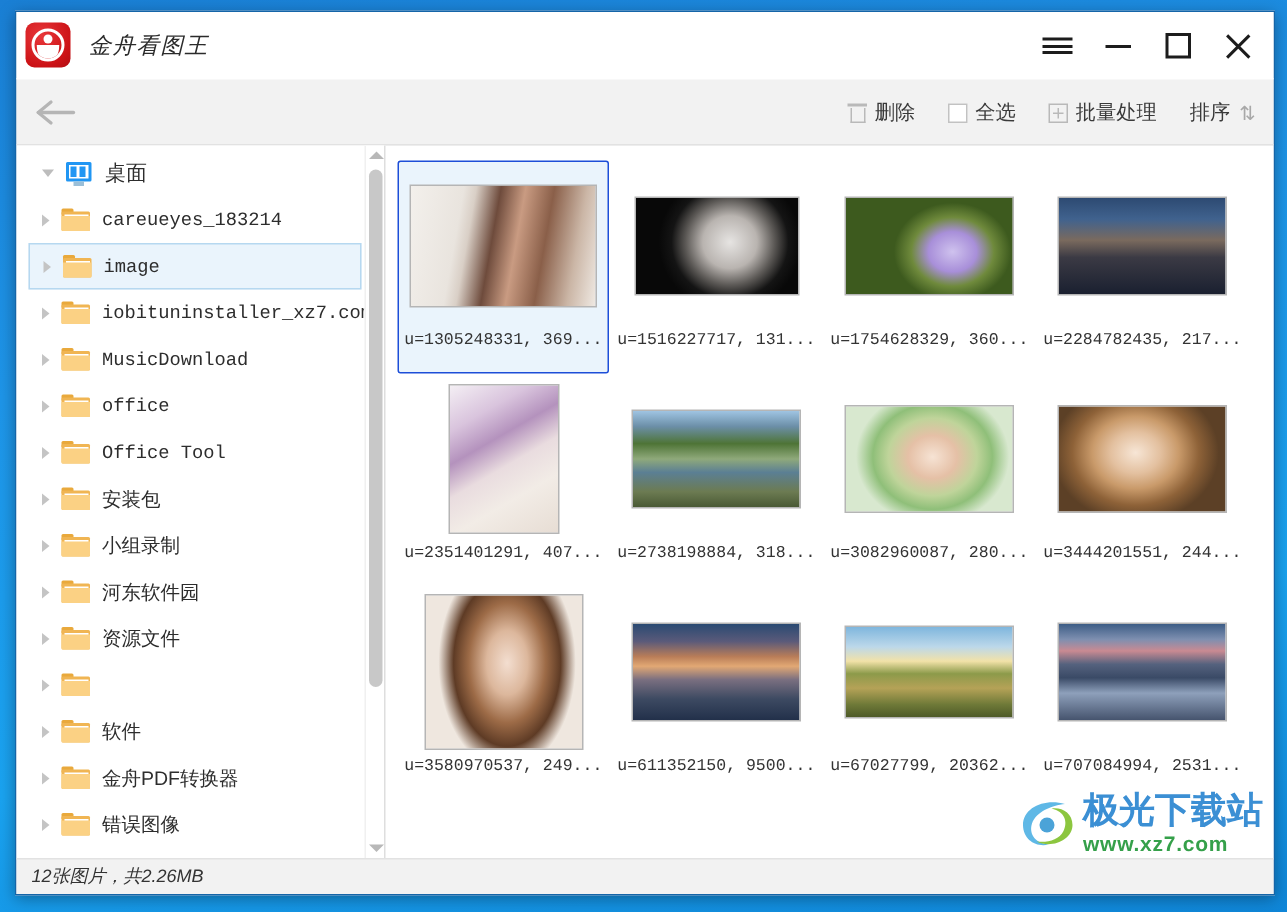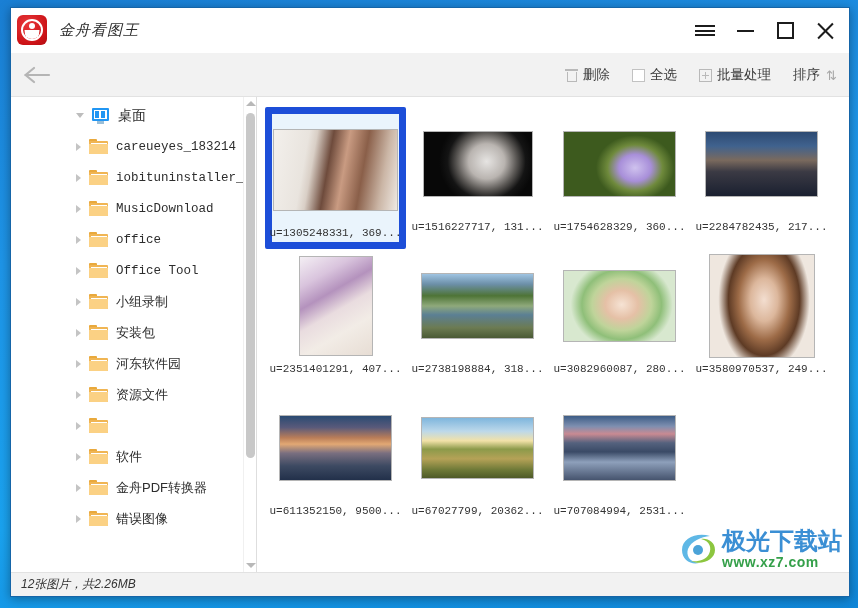--- a/index.html
+++ b/index.html
@@ -147,21 +147,20 @@
   #tree {
     position: absolute; inset: 0 13px 0 0;
     overflow: hidden;
     padding-top: 3px;
   }
   .tree-row {
     height: 31px;
     display: flex; align-items: center;
     cursor: pointer;
     padding-left: 8px;
-    margin-left: 48px;
   }
   .tree-row.root { padding-left: 10px; }
   .tree-row.selected {
     background: #eaf4fc;
     border: 1px solid #b6d8f0;
     margin-left: 8px;
     margin-right: 2px;
     padding-left: 0;
     height: 31px;
   }
@@ -283,21 +282,21 @@
   .cell {
     width: 141px; height: 142px;
     display: flex; flex-direction: column;
     align-items: center; justify-content: flex-start;
     cursor: pointer;
     padding-top: 4px;
     border: 1px solid transparent;
   }
   .cell.selected {
     background: #eaf4fc;
-    border: 7px solid #1d4ed8;
+    border: 1px solid #1d4ed8;
     border-radius: 2px;
   }
   .thumb-wrap {
     height: 103px; width: 131px;
     display: flex; align-items: center; justify-content: center;
   }
   .thumb {
     border: 1px solid #b5b5b5;
     display: block;
     background-repeat: no-repeat; background-size: cover;
@@ -425,20 +424,32 @@
                 <span class="tri-r"></span>
               </span>
               <span class="folder-ico">
                 <span class="tab"></span>
                 <span class="bk"></span>
                 <span class="wh"></span>
                 <span class="fr"></span>
               </span>
               <span class="tree-label">careueyes_183214</span>
             </div>
+            <div class="tree-row selected">
+              <span class="caret">
+                <span class="tri-r"></span>
+              </span>
+              <span class="folder-ico">
+                <span class="tab"></span>
+                <span class="bk"></span>
+                <span class="wh"></span>
+                <span class="fr"></span>
+              </span>
+              <span class="tree-label">image</span>
+            </div>
             <div class="tree-row">
               <span class="caret">
                 <span class="tri-r"></span>
               </span>
               <span class="folder-ico">
                 <span class="tab"></span>
                 <span class="bk"></span>
                 <span class="wh"></span>
                 <span class="fr"></span>
               </span>
@@ -483,33 +494,33 @@
             <div class="tree-row">
               <span class="caret">
                 <span class="tri-r"></span>
               </span>
               <span class="folder-ico">
                 <span class="tab"></span>
                 <span class="bk"></span>
                 <span class="wh"></span>
                 <span class="fr"></span>
               </span>
+              <span class="tree-label cjk">安装包</span>
+            </div>
+            <div class="tree-row">
+              <span class="caret">
+                <span class="tri-r"></span>
+              </span>
+              <span class="folder-ico">
+                <span class="tab"></span>
+                <span class="bk"></span>
+                <span class="wh"></span>
+                <span class="fr"></span>
+              </span>
               <span class="tree-label cjk">小组录制</span>
-            </div>
-            <div class="tree-row">
-              <span class="caret">
-                <span class="tri-r"></span>
-              </span>
-              <span class="folder-ico">
-                <span class="tab"></span>
-                <span class="bk"></span>
-                <span class="wh"></span>
-                <span class="fr"></span>
-              </span>
-              <span class="tree-label cjk">安装包</span>
             </div>
             <div class="tree-row">
               <span class="caret">
                 <span class="tri-r"></span>
               </span>
               <span class="folder-ico">
                 <span class="tab"></span>
                 <span class="bk"></span>
                 <span class="wh"></span>
                 <span class="fr"></span>
@@ -624,20 +635,26 @@
               <div class="thumb-wrap">
                 <div class="thumb" style="width: 113px; height: 66px; background: linear-gradient(rgb(159, 196, 226) 0%, rgb(108, 143, 168) 16%, rgb(78, 116, 54) 34%, rgb(143, 169, 123) 50%, rgb(91, 127, 148) 64%, rgb(108, 123, 82) 84%, rgb(74, 90, 53) 100%);"></div>
               </div>
               <div class="cap">u=2738198884, 318...</div>
             </div>
             <div class="cell">
               <div class="thumb-wrap">
                 <div class="thumb" style="width: 113px; height: 72px; background: radial-gradient(46% 64% at 52% 48%, rgb(246, 227, 212) 0%, rgb(229, 192, 166) 32%, rgb(191, 212, 154) 58%, rgb(143, 191, 121) 78%, rgb(216, 232, 207) 100%);"></div>
               </div>
               <div class="cap">u=3082960087, 280...</div>
+            </div>
+            <div class="cell">
+              <div class="thumb-wrap">
+                <div class="thumb" style="width: 113px; height: 72px; background: radial-gradient(50% 66% at 46% 44%, rgb(247, 230, 214) 0%, rgb(227, 192, 159) 30%, rgb(201, 154, 106) 52%, rgb(142, 98, 56) 76%, rgb(92, 64, 38) 100%);"></div>
+              </div>
+              <div class="cap">u=3444201551, 244...</div>
             </div>
             <div class="cell">
               <div class="thumb-wrap">
                 <div class="thumb" style="width: 106px; height: 104px; background: radial-gradient(44% 70% at 52% 44%, rgb(243, 222, 208) 0%, rgb(220, 183, 156) 30%, rgb(157, 107, 71) 56%, rgb(94, 59, 37) 78%, rgb(239, 231, 223) 100%);"></div>
               </div>
               <div class="cap">u=3580970537, 249...</div>
             </div>
             <div class="cell">
               <div class="thumb-wrap">
                 <div class="thumb" style="width: 113px; height: 66px; background: linear-gradient(rgb(42, 74, 114) 0%, rgb(90, 90, 122) 18%, rgb(185, 125, 88) 34%, rgb(226, 168, 116) 44%, rgb(122, 111, 128) 58%, rgb(61, 74, 98) 78%, rgb(34, 48, 74) 100%);"></div>

